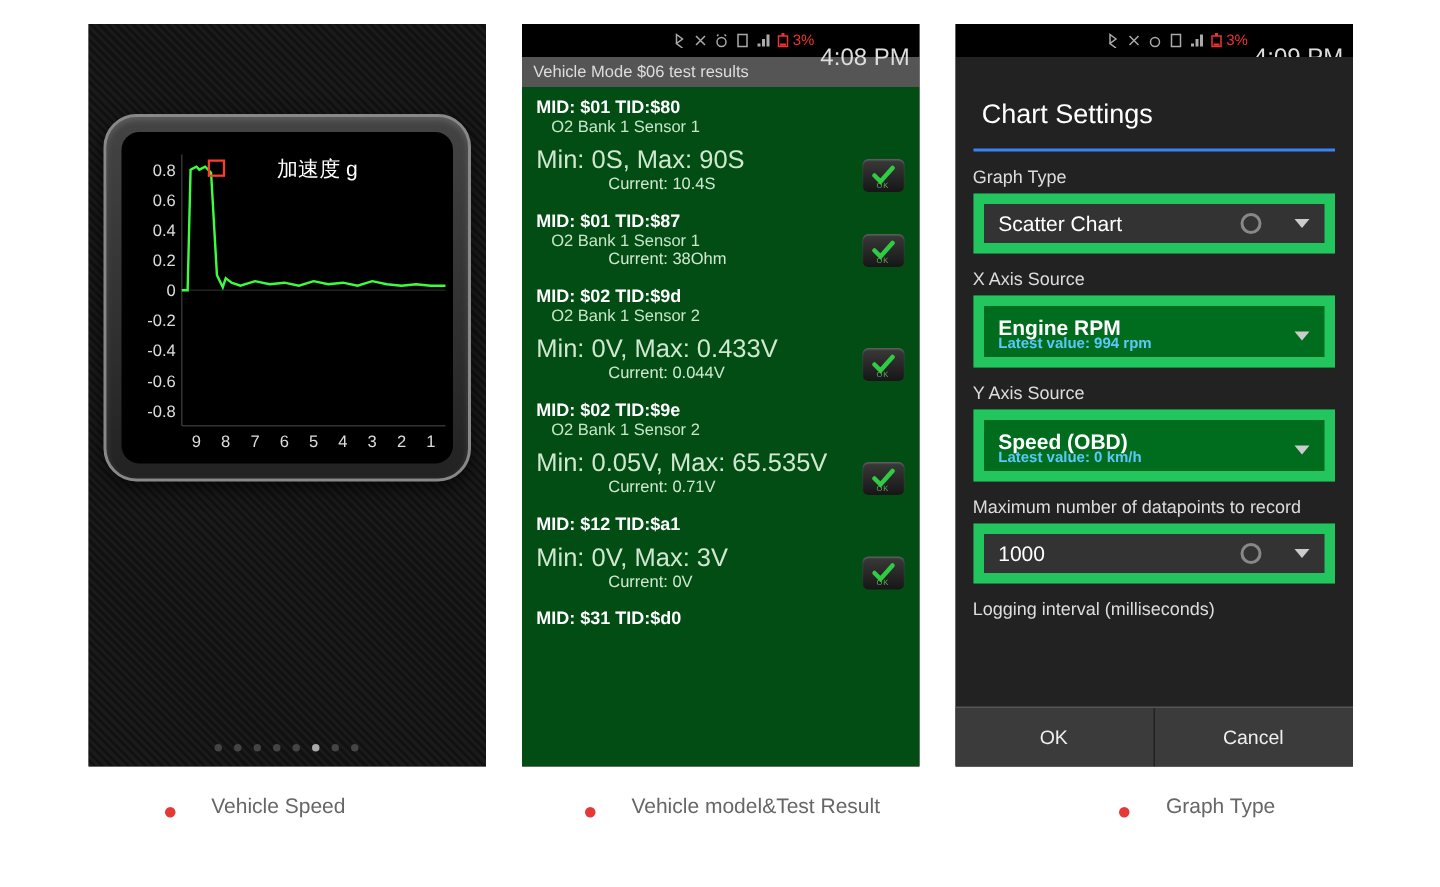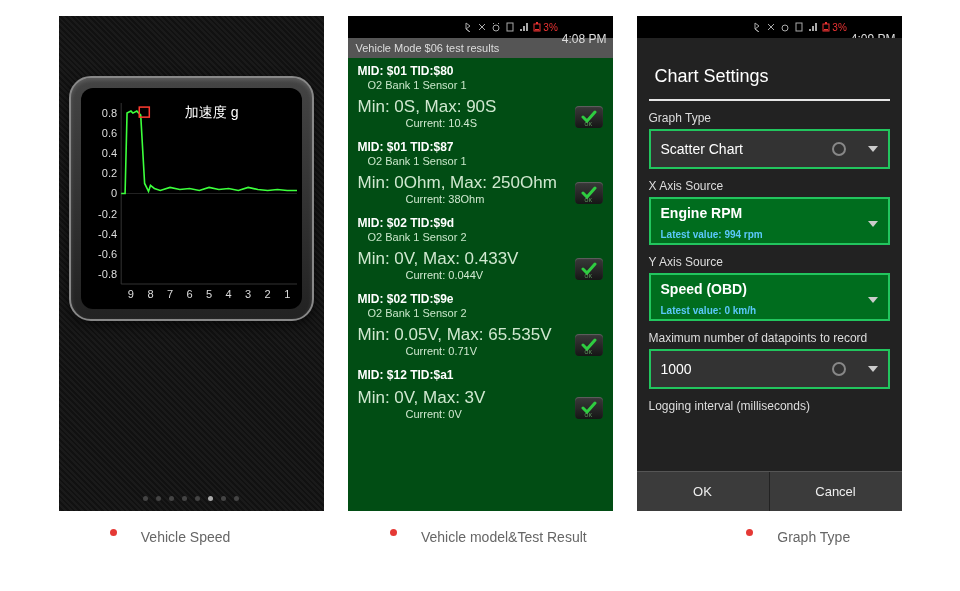--- a/index.html
+++ b/index.html
@@ -4,21 +4,21 @@
 <style>
   * { box-sizing: border-box; margin: 0; padding: 0; }
   body { width: 960px; height: 591px; background: #fff; font-family: Arial, sans-serif; position: relative; }
   .container { display: flex; gap: 24px; padding: 16px 40px 0; justify-content: center; }
   .phone { width: 265px; height: 495px; background: #000; position: relative; overflow: hidden; }
 
   
   .statusbar { height: 22px; background: #000; display: flex; align-items: center; justify-content: flex-end; padding: 0 6px; gap: 4px; color: #ccc; font-size: 10px; }
   .statusbar .ic { display: inline-block; width: 10px; height: 10px; }
   .statusbar .batt { display: inline-flex; align-items: center; gap: 2px; color: #e33; font-size: 10px; }
-  .statusbar .time { color: #ddd; font-size: 12px; margin-top: 23px; }
+  .statusbar .time { color: #ddd; font-size: 16px; margin-top: 23px; }
 
   
   .carbon { background: repeating-linear-gradient(45deg,#1a1a1a 0 2px,#111 2px 4px); height: 100%; position: relative; }
   .gauge-card { position: absolute; left: 10px; right: 10px; top: 60px; height: 245px; background: linear-gradient(180deg,#444,#222); border: 2px solid #888; border-radius: 22px; box-shadow: 0 4px 12px rgba(0,0,0,.6), inset 0 2px 4px rgba(255,255,255,.15); padding: 10px; }
   .gauge-inner { width: 100%; height: 100%; background: #000; border-radius: 12px; position: relative; overflow: hidden; }
   .dots { position: absolute; bottom: 10px; left: 0; right: 0; display: flex; justify-content: center; gap: 8px; }
   .dot { width: 5px; height: 5px; background: #444; border-radius: 50%; }
   .dot.on { background: #aaa; }
 
   
@@ -28,35 +28,35 @@
   .mid-line { font-weight: bold; font-size: 12px; margin-bottom: 1px; }
   .sub-line { font-size: 11px; color: #c8e6c9; padding-left: 10px; }
   .minmax { font-size: 17px; color: #d0e8d0; margin-top: 6px; }
   .cur { font-size: 11px; color: #d0e8d0; padding-left: 48px; }
   .check { position: absolute; right: 10px; bottom: 6px; width: 28px; height: 22px; background: linear-gradient(180deg,#3a3a3a,#161616); border-radius: 4px; display: flex; align-items: center; justify-content: center; box-shadow: inset 0 1px 1px rgba(255,255,255,.2); }
   .check svg { width: 16px; height: 14px; }
   .check .oklbl{ position:absolute; bottom:1px; font-size:5px; color:#6a6; letter-spacing:.5px;}
 
   
   .dimbg { background: #222; height: calc(100% - 22px); padding: 18px 12px 0; position: relative; }
-  .dlg-title { color: #fff; font-size: 18px; padding: 10px 6px 12px; border-bottom: 2px solid #e5e5e5; }
+  .dlg-title { color: #fff; font-size: 18px; padding: 10px 6px 12px; border-bottom: 2px solid #3b82f6; }
   .fld-label { color: #ddd; font-size: 12px; margin: 10px 0 4px; }
-  .spinner { background: #333; border: 2px solid #22c55e; height: 40px; display: flex; align-items: center; justify-content: space-between; padding: 0 10px; color: #fff; font-size: 14px; position: relative; }
+  .spinner { background: #333; border: 7px solid #22c55e; height: 40px; display: flex; align-items: center; justify-content: space-between; padding: 0 10px; color: #fff; font-size: 14px; position: relative; }
   .spinner.green { background: #006d1e; }
   .spinner .sub { font-size: 10px; color: #5ac8fa; position: absolute; bottom: 3px; left: 10px; }
   .spinner.tall { height: 48px; align-items: flex-start; padding-top: 6px; font-weight: bold; }
   .caret { width: 0; height: 0; border-left: 5px solid transparent; border-right: 5px solid transparent; border-top: 6px solid #ccc; }
   .radio { width: 14px; height: 14px; border: 2px solid #888; border-radius: 50%; margin-right: 12px; }
   .dlg-buttons { position: absolute; left: 0; right: 0; bottom: 0; display: flex; border-top: 1px solid #555; }
   .dlg-btn { flex: 1; background: #3b3b3b; color: #eee; text-align: center; padding: 12px 0; font-size: 13px; border-right: 1px solid #222; cursor: pointer; }
   .dlg-btn:last-child { border-right: none; }
 
   
   .captions { display: flex; justify-content: space-around; margin-top: 18px; padding: 0 30px; }
-  .cap { display: flex; align-items: flex-start; gap: 24px; color: #666; font-size: 14px; }
+  .cap { display: flex; align-items: flex-end; gap: 24px; color: #666; font-size: 14px; }
   .cap .bullet { width: 7px; height: 7px; background: #e53935; border-radius: 50%; }
 </style>
 </head>
 <body>
 
 <div class="container">
 
   <div class="phone">
     <div class="carbon">
       <div class="gauge-card">
@@ -152,21 +152,20 @@
           <div class="check">
             <svg viewBox="0 0 16 14">
               <path d="M2 7l4 4 8-9" fill="none" stroke="#2ecc40" stroke-width="3" stroke-linecap="round"></path>
             </svg>
             <span class="oklbl">OK</span>
           </div>
         </div>
         <div class="result-item">
           <div class="mid-line">MID: $01 TID:$87</div>
           <div class="sub-line">O2 Bank 1 Sensor 1</div>
-          <div class="minmax">Min: 0Ohm, Max: 250Ohm</div>
           <div class="cur">Current: 38Ohm</div>
           <div class="check">
             <svg viewBox="0 0 16 14">
               <path d="M2 7l4 4 8-9" fill="none" stroke="#2ecc40" stroke-width="3" stroke-linecap="round"></path>
             </svg>
             <span class="oklbl">OK</span>
           </div>
         </div>
         <div class="result-item">
           <div class="mid-line">MID: $02 TID:$9d</div>
@@ -195,20 +194,23 @@
         <div class="result-item">
           <div class="mid-line">MID: $12 TID:$a1</div>
           <div class="minmax">Min: 0V, Max: 3V</div>
           <div class="cur">Current: 0V</div>
           <div class="check">
             <svg viewBox="0 0 16 14">
               <path d="M2 7l4 4 8-9" fill="none" stroke="#2ecc40" stroke-width="3" stroke-linecap="round"></path>
             </svg>
             <span class="oklbl">OK</span>
           </div>
+        </div>
+        <div class="result-item">
+          <div class="mid-line">MID: $31 TID:$d0</div>
         </div>
       </div>
   </div>
 
   <div class="phone">
     <div class="statusbar">
       <svg class="ic" viewBox="0 0 10 10">
           <path d="M3 1l4 3-4 3 4 3-4-3V1z" fill="none" stroke="#aaa" stroke-width="1"></path>
         </svg>
       <svg class="ic" viewBox="0 0 10 10">

